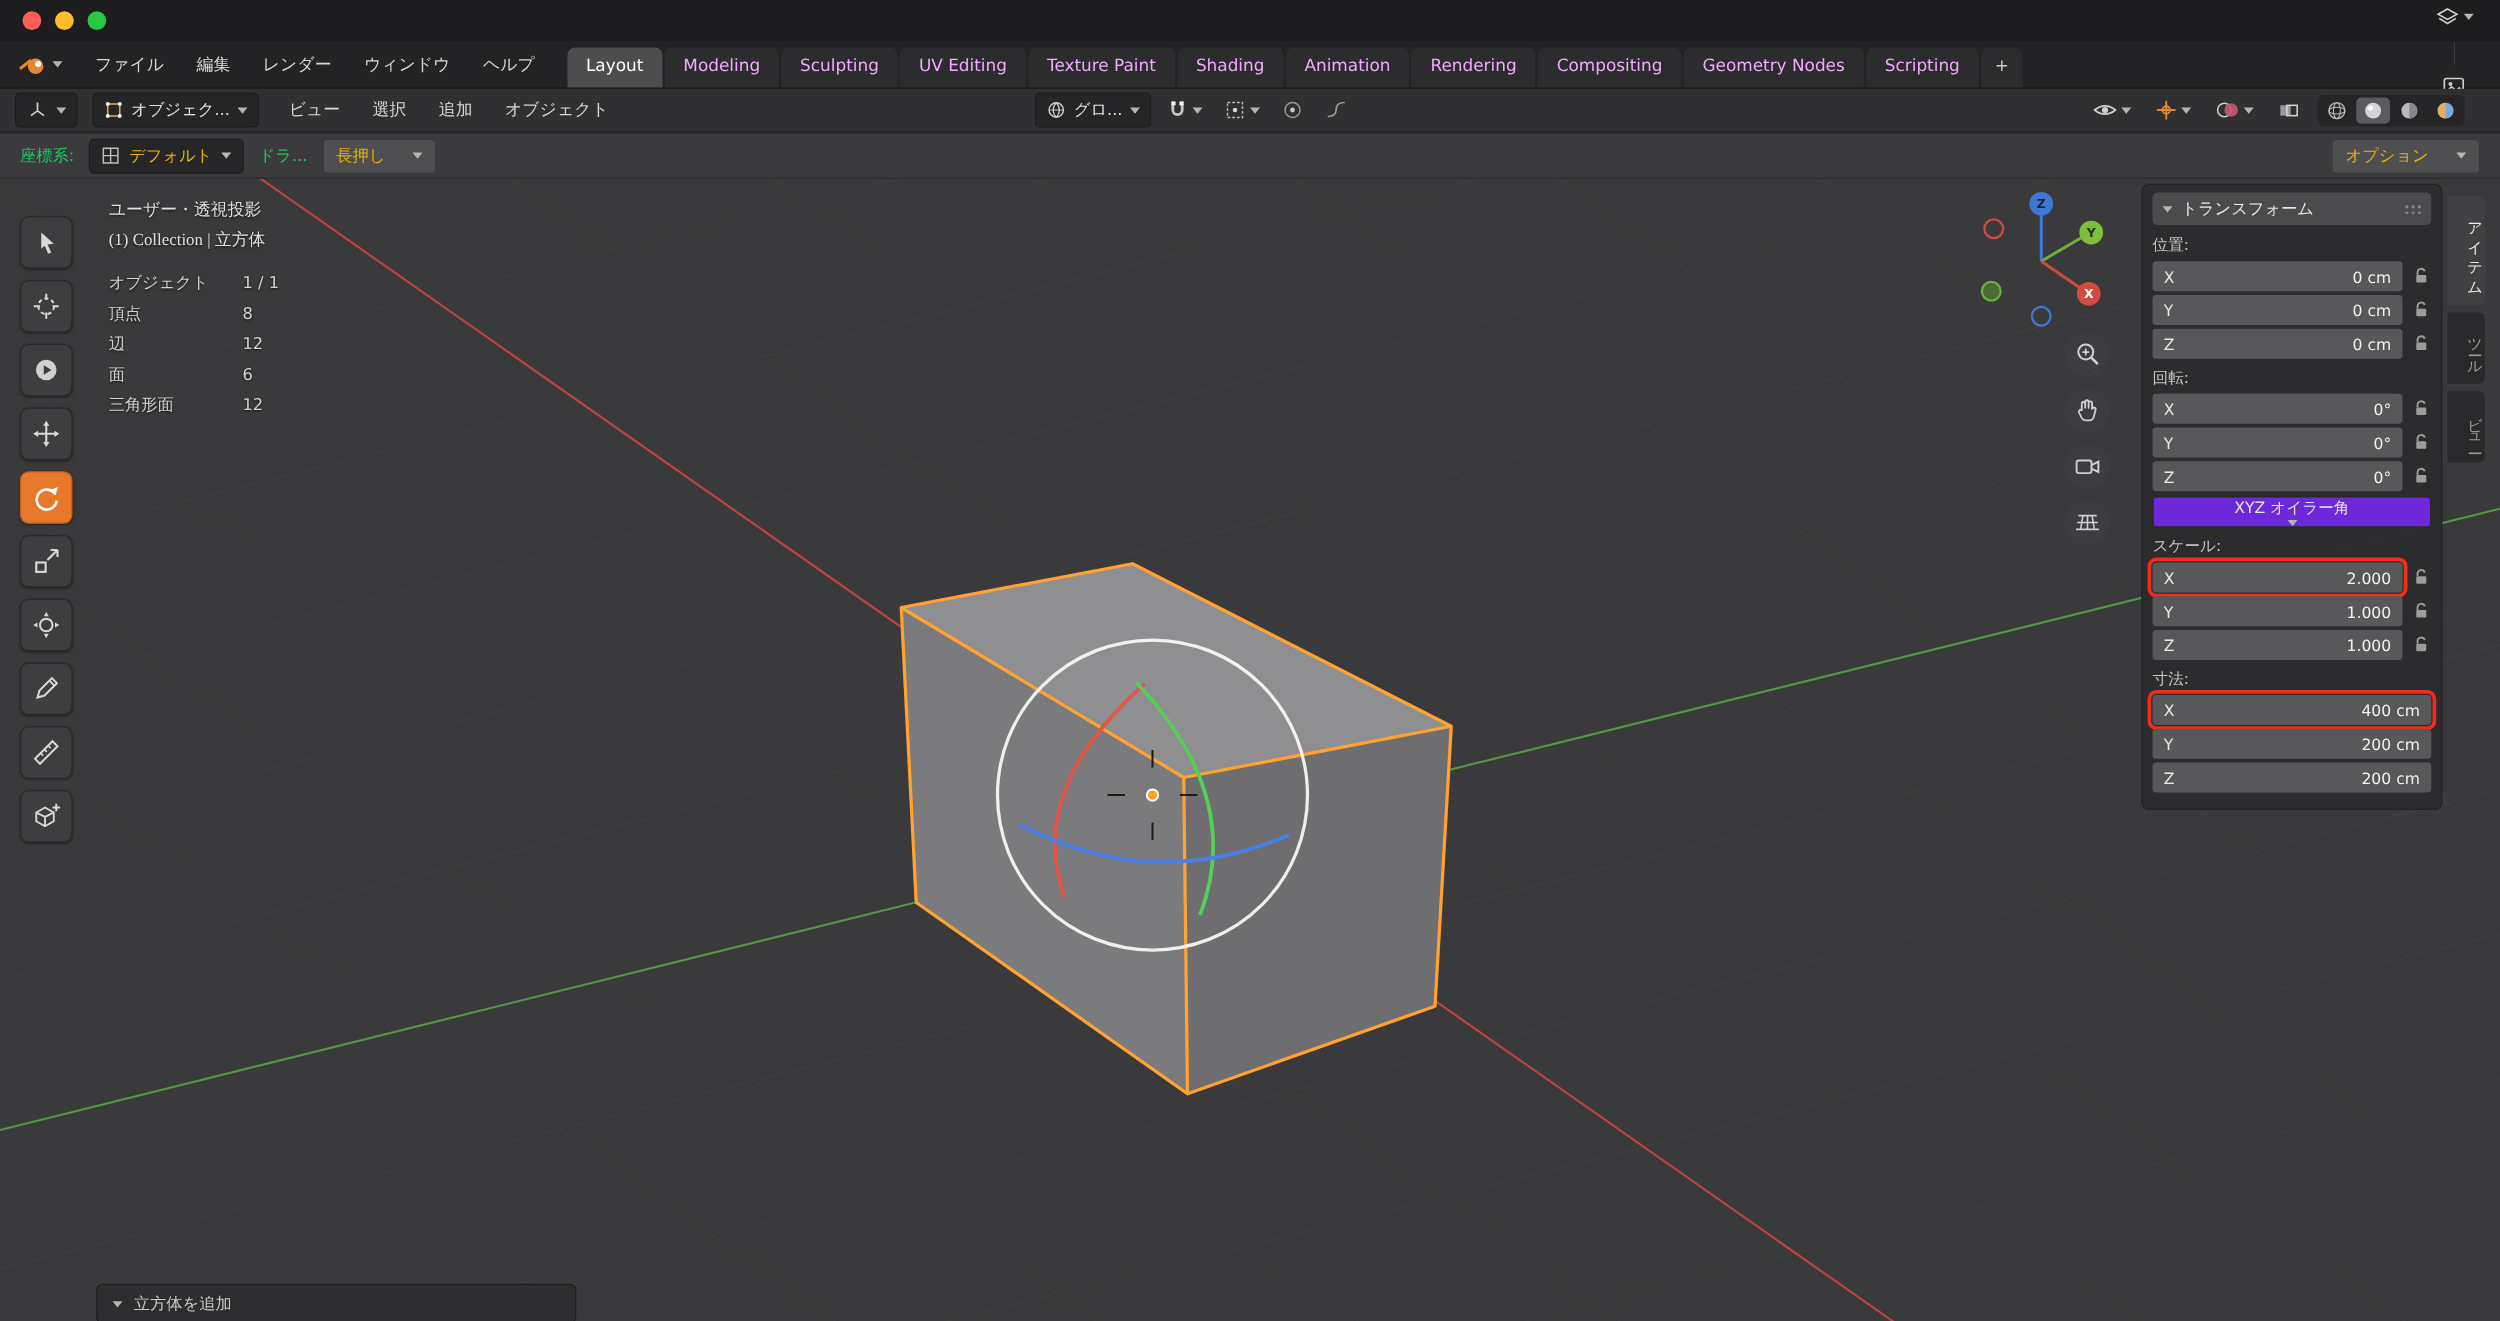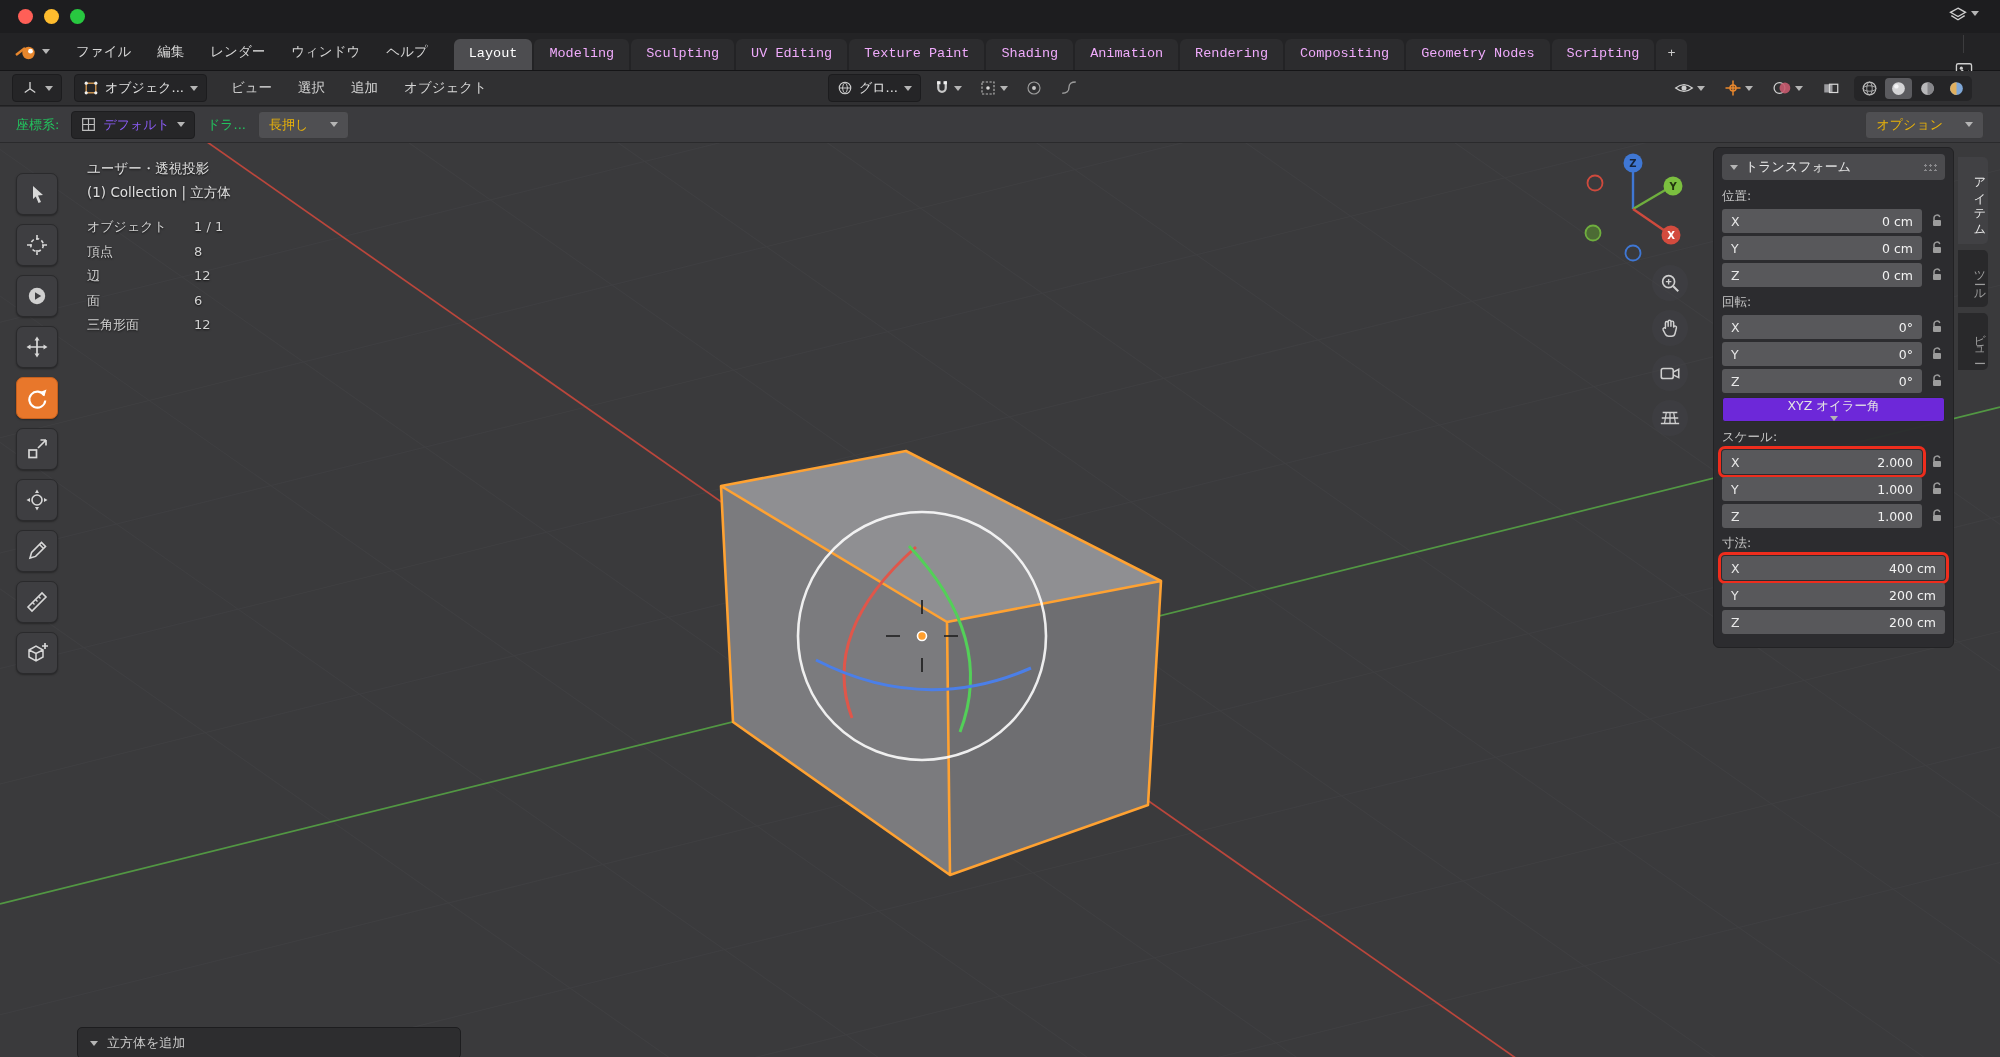--- a/index.html
+++ b/index.html
@@ -8,21 +8,21 @@
   svg { display:block; }
 
   
   .titlebar { position:absolute; top:0; left:0; width:100%; height:33px; background:#1d1d1f; display:flex; align-items:center; }
   .lights { position:absolute; left:18px; top:9px; display:flex; gap:11px; }
   .light { width:15px; height:15px; border-radius:50%; }
   .light.red { background:#ff5f57; } .light.yellow { background:#febc2e; } .light.green { background:#28c840; }
   .win-title { width:100%; text-align:center; font-weight:bold; font-size:15px; color:#e3e3e3; }
 
   
-  .topbar { position:absolute; top:33px; left:0; width:100%; height:38px; background:#232325; border-bottom:1px solid #151517; display:flex; align-items:center;font-family:Liberation Mono, monospace; }
+  .topbar { position:absolute; top:33px; left:0; width:100%; height:38px; background:#232325; border-bottom:1px solid #151517; display:flex; align-items:center; }
   .menus { display:flex; align-items:center; gap:26px; padding-left:14px; font-size:13.5px; color:#d6d6d6; }
   .logo-wrap { display:flex; align-items:center; gap:4px; }
   .menu-item { cursor:default; }
   .tabs { display:flex; align-items:flex-end; gap:2px; margin-left:26px; height:100%; padding-top:5px; }
   .tab { padding:7px 15px 9px; background:#2c2c2e; color:#f0abfc; font-size:13.5px; border-radius:6px 6px 0 0; white-space:nowrap; }
   .tab.active { background:#4d4d50; color:#ffffff; }
   .tab.plus { padding:7px 11px 9px; color:#cccccc; }
   .topbar-right { margin-left:auto; display:flex; align-items:center; gap:9px; padding-right:16px; font-size:13.5px; color:#e6e6e6;flex-direction:column; }
   .vsep { width:1px; height:18px; background:#3c3c3e; }
 
@@ -35,35 +35,35 @@
   .hbtn { display:flex; align-items:center; gap:3px; padding:3px 5px; border-radius:4px; }
   .hdrop { display:flex; align-items:center; gap:6px; background:#252527; border:1px solid #1c1c1e; border-radius:4px; padding:4px 8px; font-size:13px; color:#e2e2e2; }
   .caret { width:0; height:0; border-left:4px solid transparent; border-right:4px solid transparent; border-top:5px solid #b5b5b5; }
   .shade-group { display:flex; align-items:center; background:#252527; border-radius:5px; padding:2px; gap:2px; }
   .shade-btn { padding:2px 5px; border-radius:4px; display:flex; align-items:center; }
   .shade-btn.active { background:#5b5b5f; }
 
   
   .tool-row { position:absolute; top:107px; left:0; width:100%; height:36px; background:#3b3b3e; border-bottom:1px solid #2a2a2c; display:flex; align-items:center; padding-left:16px; gap:12px; font-size:13px; }
   .tr-label { color:#22c55e; }
-  .drop-dark { display:flex; align-items:center; gap:7px; background:#262628; border:1px solid #1d1d1f; border-radius:4px; padding:4px 9px; color:#8b5cf6; }
+  .drop-dark { display:flex; align-items:center; gap:7px; background:#262628; border:1px solid #1d1d1f; border-radius:4px; padding:4px 9px; color:#eab308; }
   .drop-light { display:flex; align-items:center; gap:22px; background:#4f4f52; border:1px solid #3a3a3c; border-radius:4px; padding:4px 10px; color:#eab308; }
   .tr-right { margin-left:auto; margin-right:16px; }
 
   
   .viewport { position:absolute; top:143px; left:0; width:2000px; height:914px; background:#3a3a3c; overflow:hidden; }
   .scene-svg { position:absolute; left:0; top:0; }
 
   
   .tools { position:absolute; left:16px; top:30px; display:flex; flex-direction:column; gap:9px; }
   .tool-btn { width:42px; height:42px; background:#3e3e41; border:1px solid #2a2a2c; border-radius:7px; display:flex; align-items:center; justify-content:center; box-shadow:0 1px 2px rgba(0,0,0,.35); }
   .tool-btn.active { background:#e8772b; border-color:#c4601e; }
 
   
-  .vp-info { position:absolute; left:87px; top:13px; font-size:13.5px; color:#e0e0e0; text-shadow:0 1px 2px rgba(0,0,0,.7); line-height:24px; }
+  .vp-info { position:absolute; left:87px; top:13px; font-size:13.5px; color:#e0e0e0; text-shadow:0 1px 2px rgba(0,0,0,.7); line-height:24px;font-family:Liberation Serif, serif; }
   .vp-stats { position:absolute; left:87px; top:72px; font-size:13px; color:#d2d2d2; text-shadow:0 1px 2px rgba(0,0,0,.7); line-height:24.5px; }
   .stat { display:flex; }
   .stat-label { width:107px; }
 
   
   .nav-gizmo { position:absolute; left:1573px; top:6px; }
   .view-btns { position:absolute; left:1652px; top:122px; display:flex; flex-direction:column; gap:9px; }
   .view-btn { width:36px; height:36px; border-radius:50%; display:flex; align-items:center; justify-content:center; background:rgba(66,66,70,.45); }
 
   

